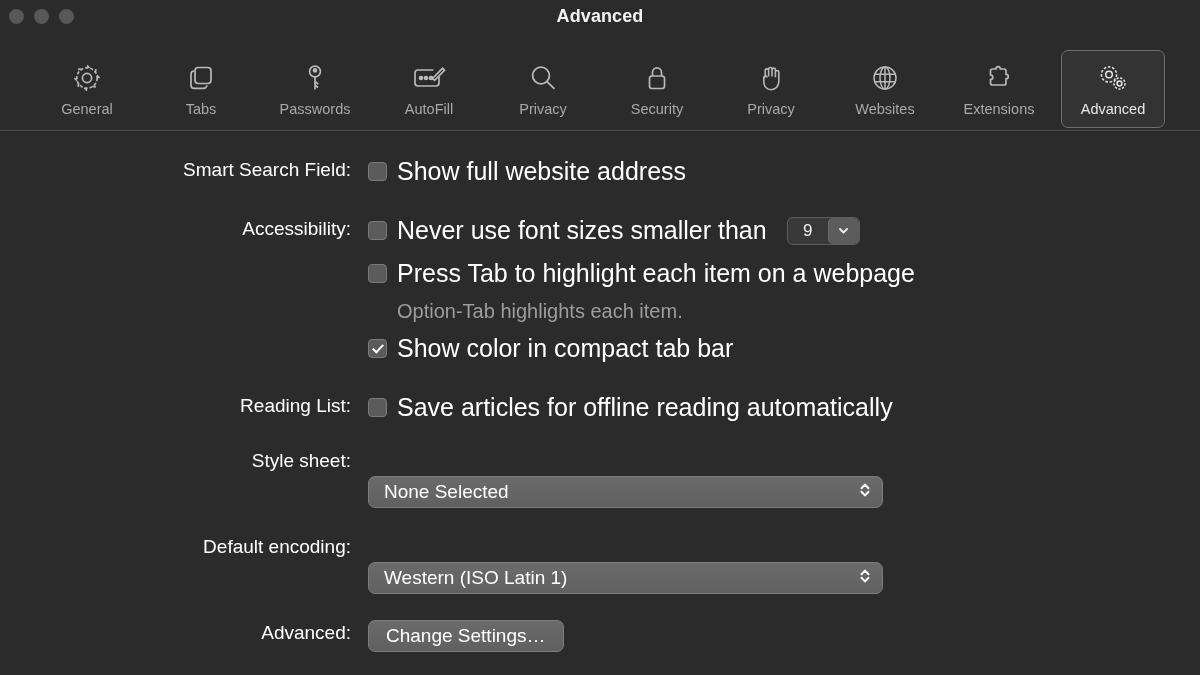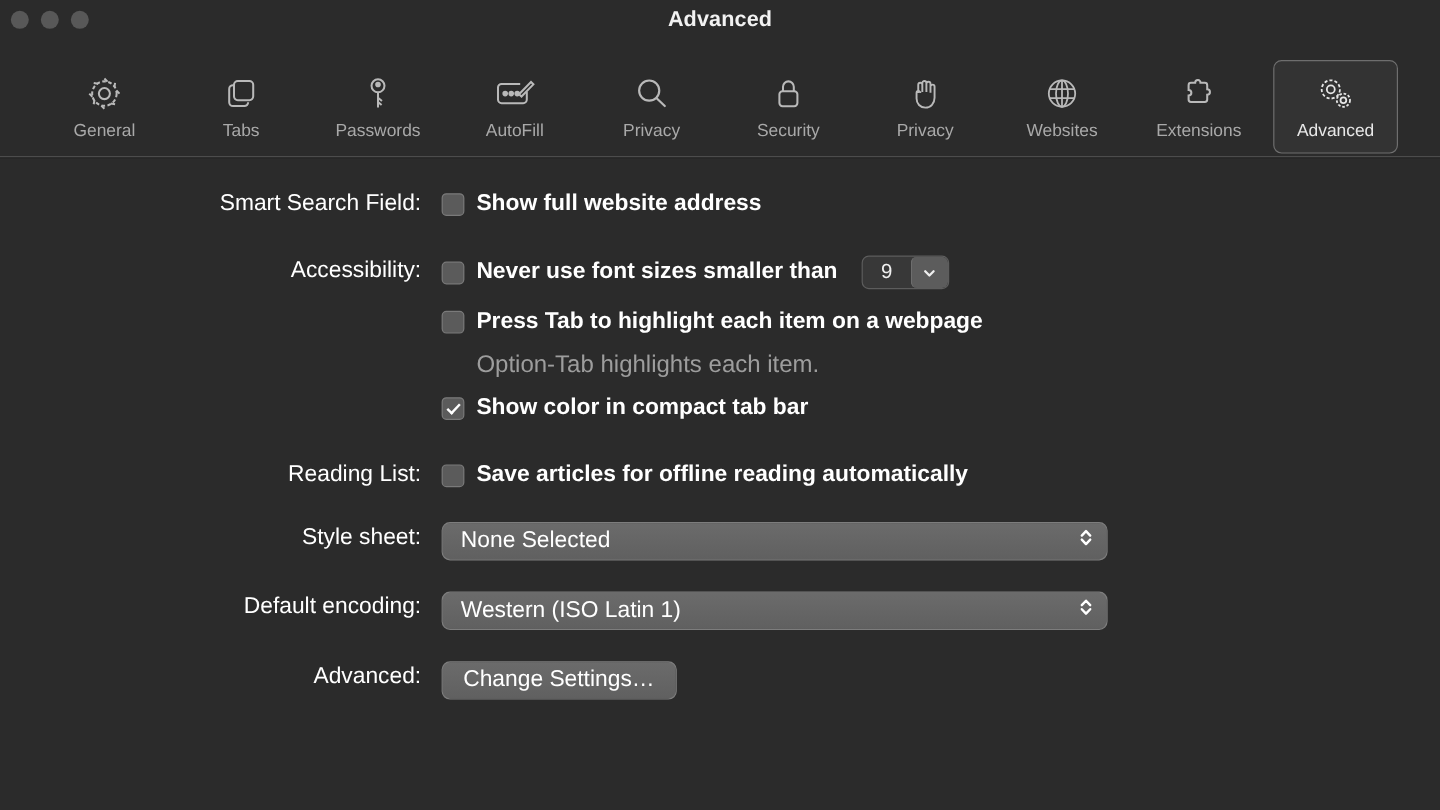--- a/index.html
+++ b/index.html
@@ -146,24 +146,23 @@
     left: 6px;
     top: 2px;
     width: 4px;
     height: 9px;
     border: solid #ffffff;
     border-width: 0 2.1px 2.1px 0;
     transform: rotate(43deg);
   }
   .checkbox-label {
     color: #ffffff;
-    font-size: 19px;
+    font-size: 25px;
     margin-left: 10px;
     white-space: nowrap;
-    font-weight: bold;
   }
   .hint-text {
     color: #9d9d9d;
     font-size: 20px;
     margin-left: 29px;
   }
 
   
   .combo {
     display: flex;
@@ -189,32 +188,33 @@
     display: flex;
     align-items: center;
     justify-content: center;
     background: #5c5c5c;
     border-left: 1px solid #6d6d6d;
     border-radius: 5px;
   }
 
   
   .popup {
-    width: 555px;
+    width: 515px;
     height: 32px;
     border-radius: 7px;
     background: linear-gradient(#6b6b6b, #606060);
     border: 1px solid #7d7d7d;
     box-sizing: border-box;
     display: flex;
     align-items: center;
     padding: 0 10px 0 15px;
     color: #ffffff;
     font-size: 19px;
     justify-content: space-between;
+    margin-top: 28px;
   }
   .popup-text { white-space: nowrap; }
 
   
   .push-button {
     height: 32px;
     border-radius: 7px;
     background: linear-gradient(#6b6b6b, #606060);
     border: 1px solid #7d7d7d;
     box-sizing: border-box;

